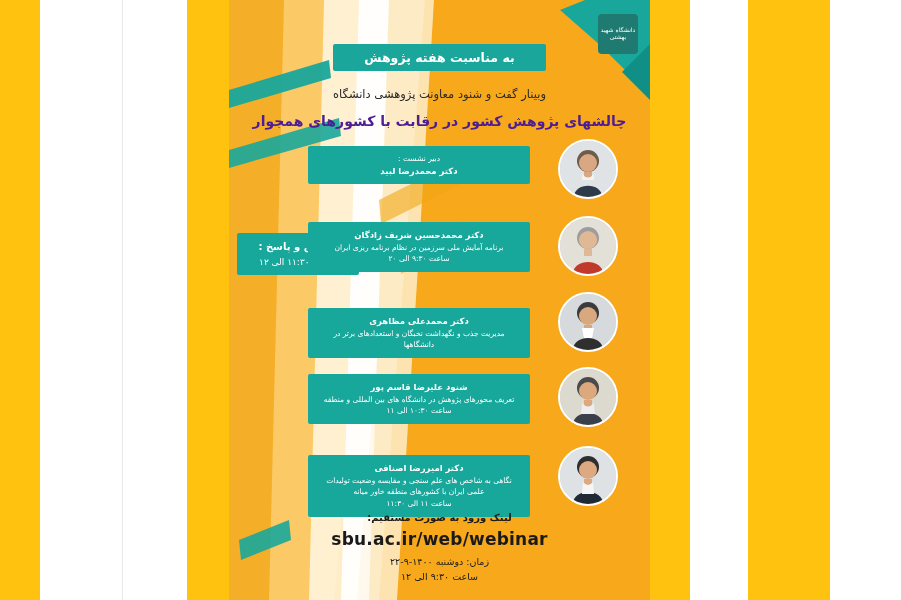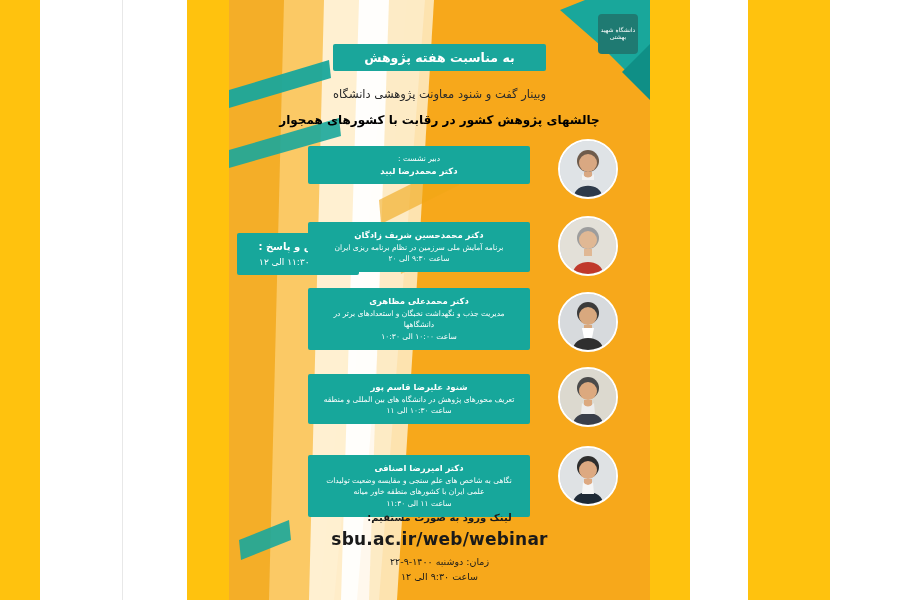--- a/index.html
+++ b/index.html
@@ -109,22 +109,22 @@
     border-radius: 2px;
   }
   .subtitle {
     margin-top: 16px;
     color: #2b2b2b;
     font-size: 11.5px;
     font-weight: normal;
   }
   .title {
     margin-top: 12px;
-    color: #000000;
-    font-size: 12px;
+    color: #4c1d95;
+    font-size: 14px;
     font-weight: bold;
   }
 
   
   .speaker {
     position: absolute;
     right: 120px;
     width: 222px;
     background: #17a79b;
     color: #ffffff;
@@ -272,24 +272,23 @@
     <div class="avatar" style="right:32px; top:216px;">
       <svg viewBox="0 0 56 56" width="56" height="56">
         <rect width="56" height="56" fill="#e3e0d8"></rect>
         <circle cx="28" cy="20" r="11" fill="#9d9d9d"></circle>
         <circle cx="28" cy="22" r="9" fill="#e0b894"></circle>
         <path d="M13,56 C13,40 43,40 43,56 Z" fill="#c0392b"></path>
         <rect x="24" y="31" width="8" height="7" fill="#e0b894"></rect>
       </svg>
     </div>
 
-    <div class="speaker" style="top:288px;">
+    <div class="speaker" style="top:308px;">
       <div class="name">دکتر محمدعلی مظاهری</div>
       <div class="role">مدیریت جذب و نگهداشت نخبگان و استعدادهای برتر در دانشگاهها</div>
-      <div class="time">ساعت ۱۰:۰۰ الی ۱۰:۳۰</div>
     </div>
     <div class="avatar" style="right:32px; top:292px;">
       <svg viewBox="0 0 56 56" width="56" height="56">
         <rect width="56" height="56" fill="#d7dadd"></rect>
         <circle cx="28" cy="19" r="11" fill="#3b3b3b"></circle>
         <circle cx="28" cy="22" r="9" fill="#d8a87e"></circle>
         <path d="M13,56 C13,40 43,40 43,56 Z" fill="#2f2f2f"></path>
         <rect x="24" y="31" width="8" height="7" fill="#d8a87e"></rect>
         <path d="M22,34 L34,34 L32,44 L24,44 Z" fill="#ffffff"></path>
       </svg>

